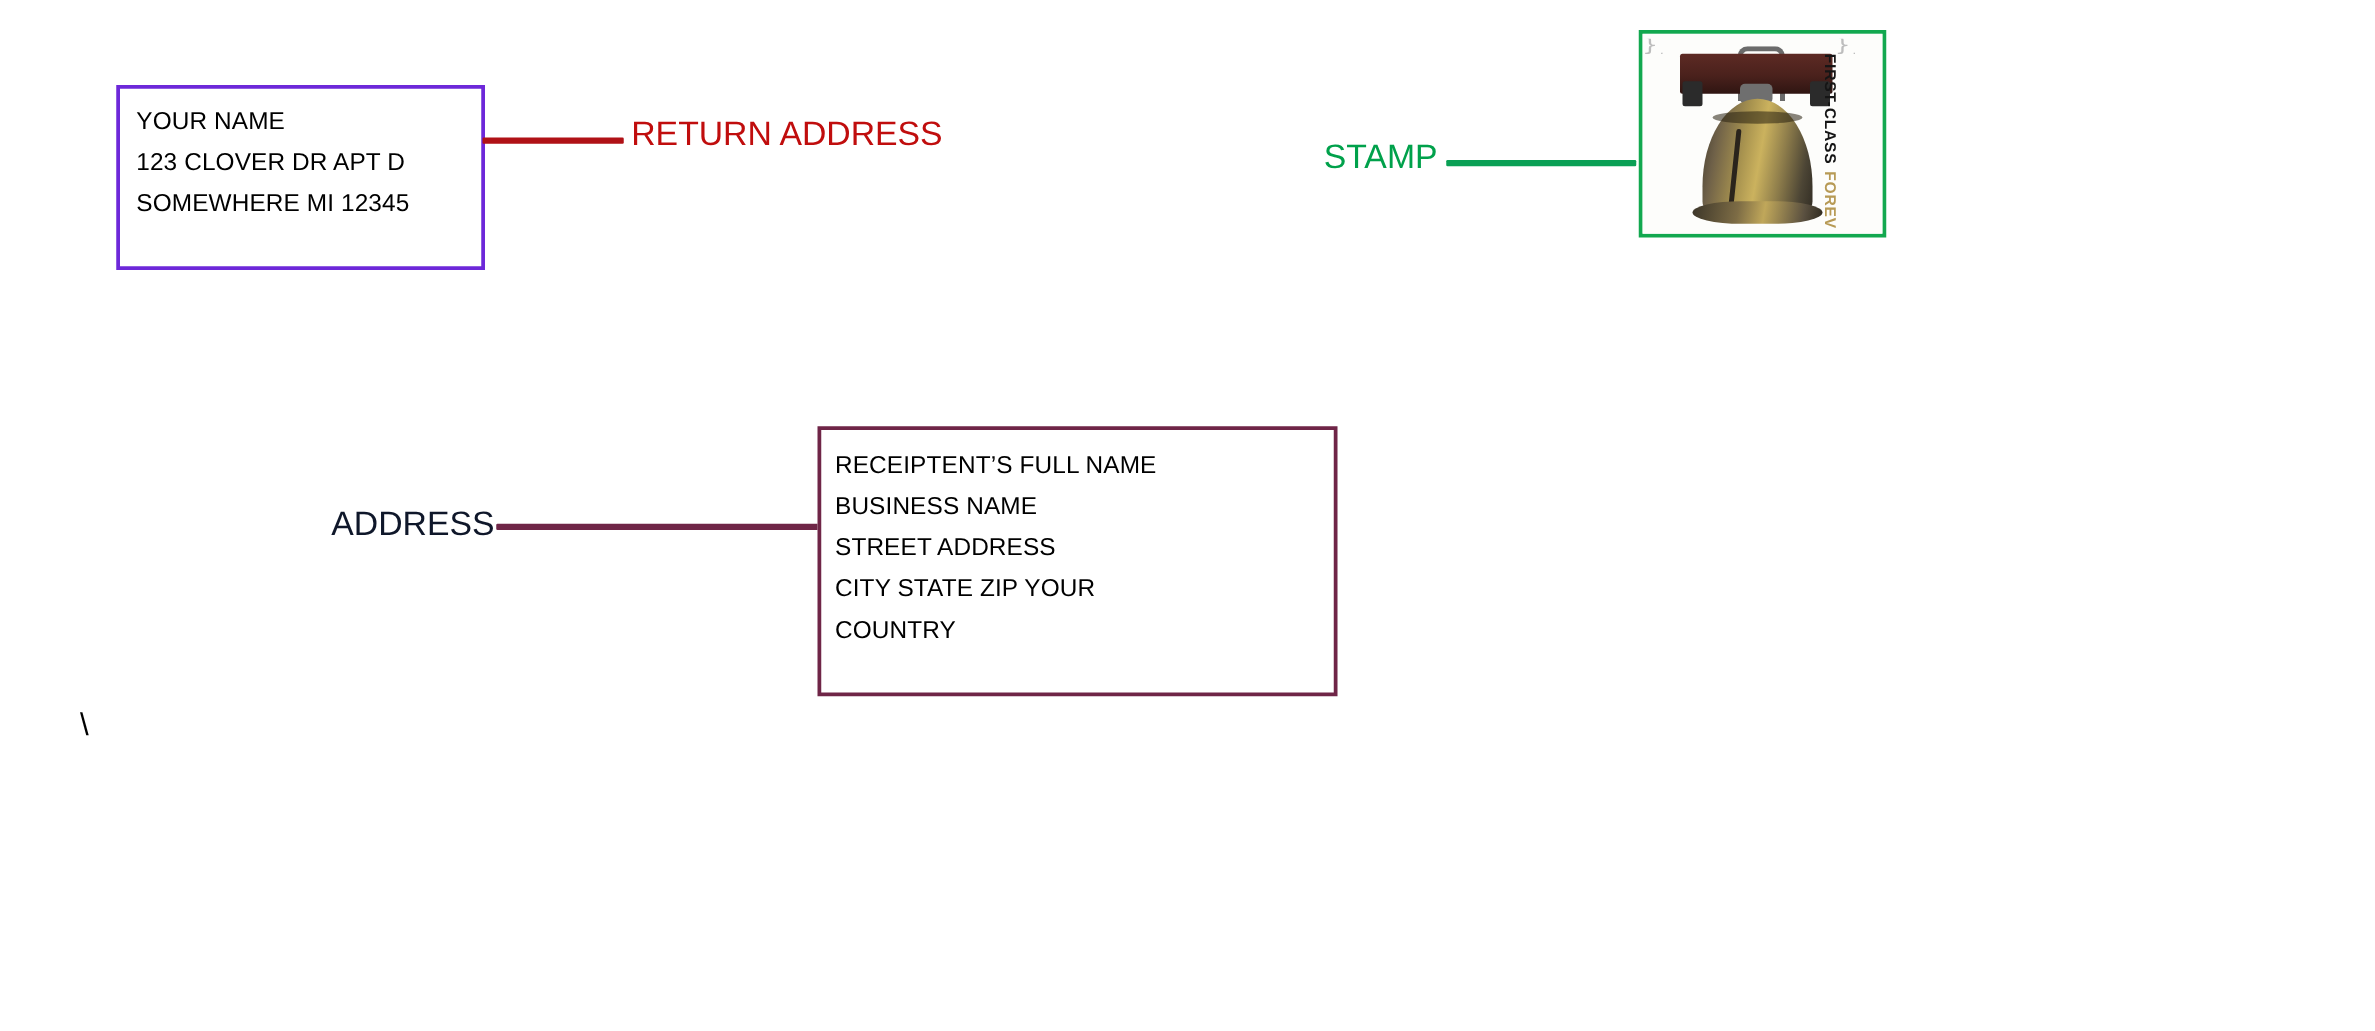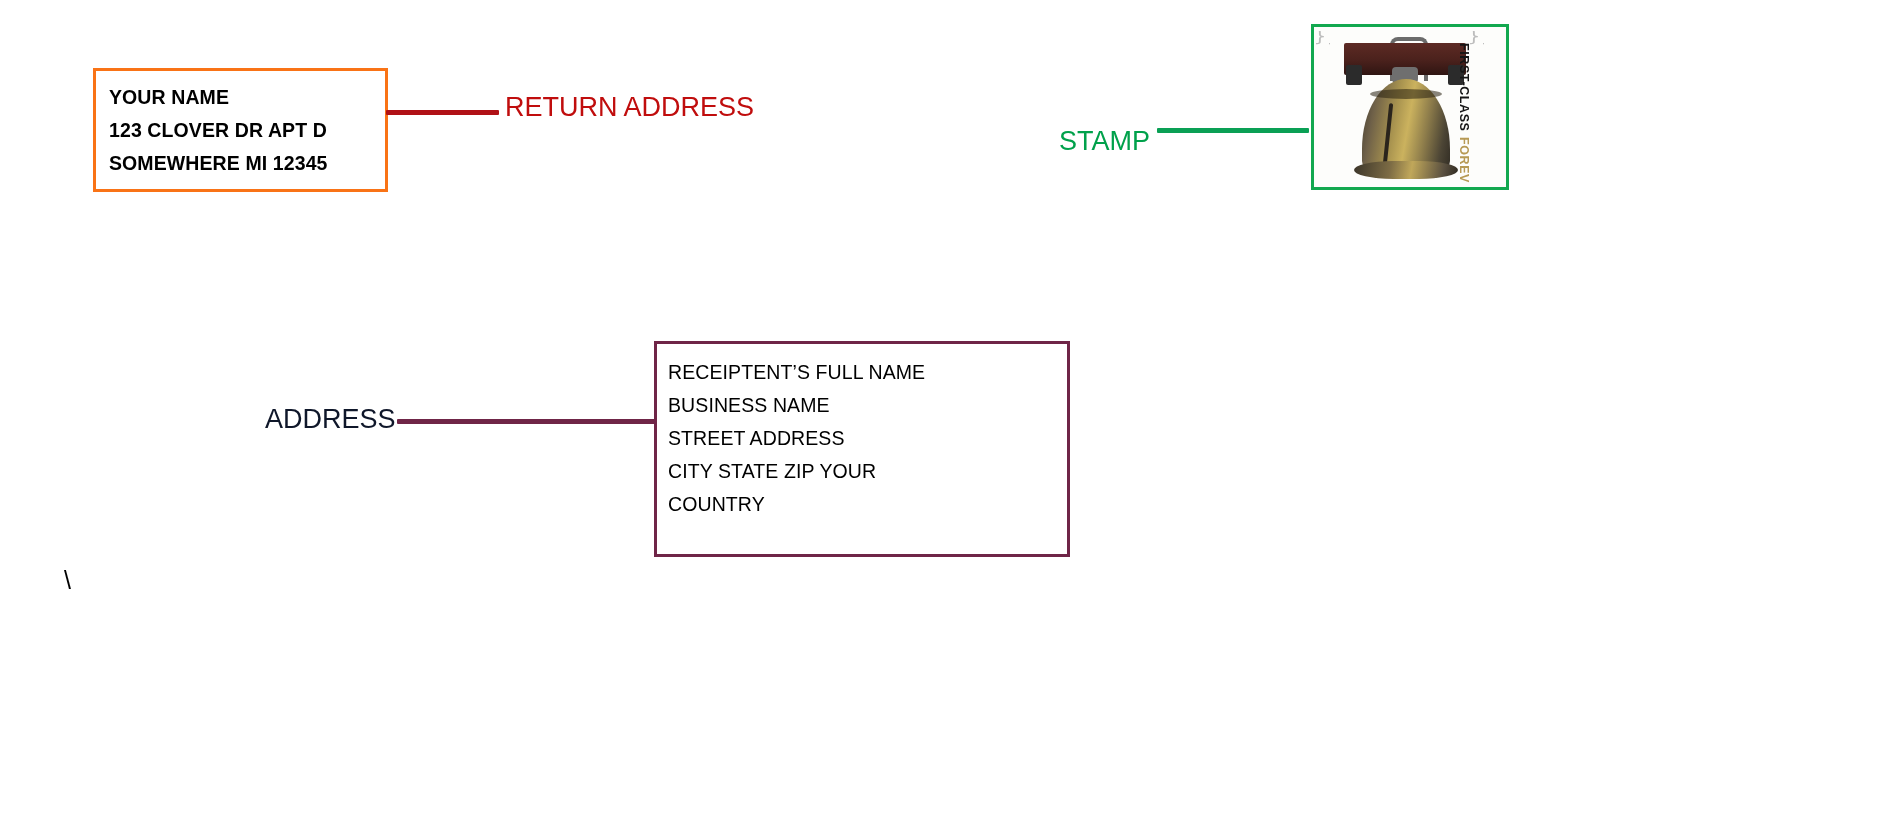--- a/index.html
+++ b/index.html
@@ -40,23 +40,22 @@
     color: #000000;
     white-space: nowrap;
     letter-spacing: 0.1px;
   }
 
   
   #return-address-box {
     left: 93px;
     top: 68px;
     width: 295px;
-    height: 124px;
-    border: 3px solid #f97316;
-    font-weight: bold;
+    height: 148px;
+    border: 3px solid #6d28d9;
   }
 
   
   #recipient-address-box {
     left: 654px;
     top: 341px;
     width: 416px;
     height: 216px;
     border: 3px solid #6f2547;
   }
@@ -72,21 +71,21 @@
     line-height: 1;
     white-space: nowrap;
   }
   #return-address-label {
     left: 505px;
     top: 94px;
     color: #c00d0d;
   }
   #stamp-label {
     left: 1059px;
-    top: 128px;
+    top: 112px;
     color: #00a14b;
   }
   #address-label {
     left: 265px;
     top: 406px;
     color: #0f172a;
   }
 
   
   .leader {

